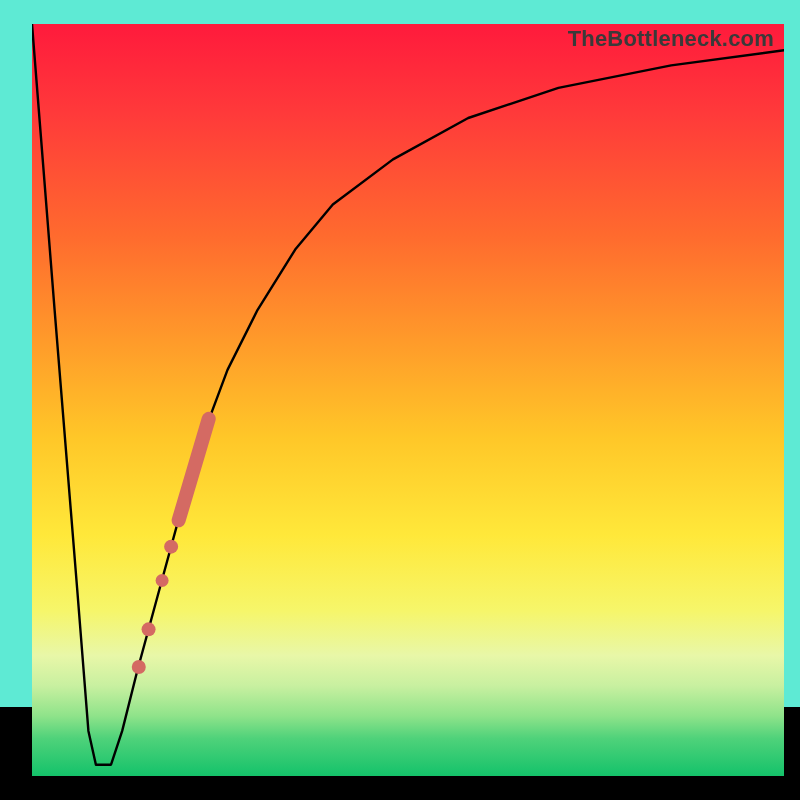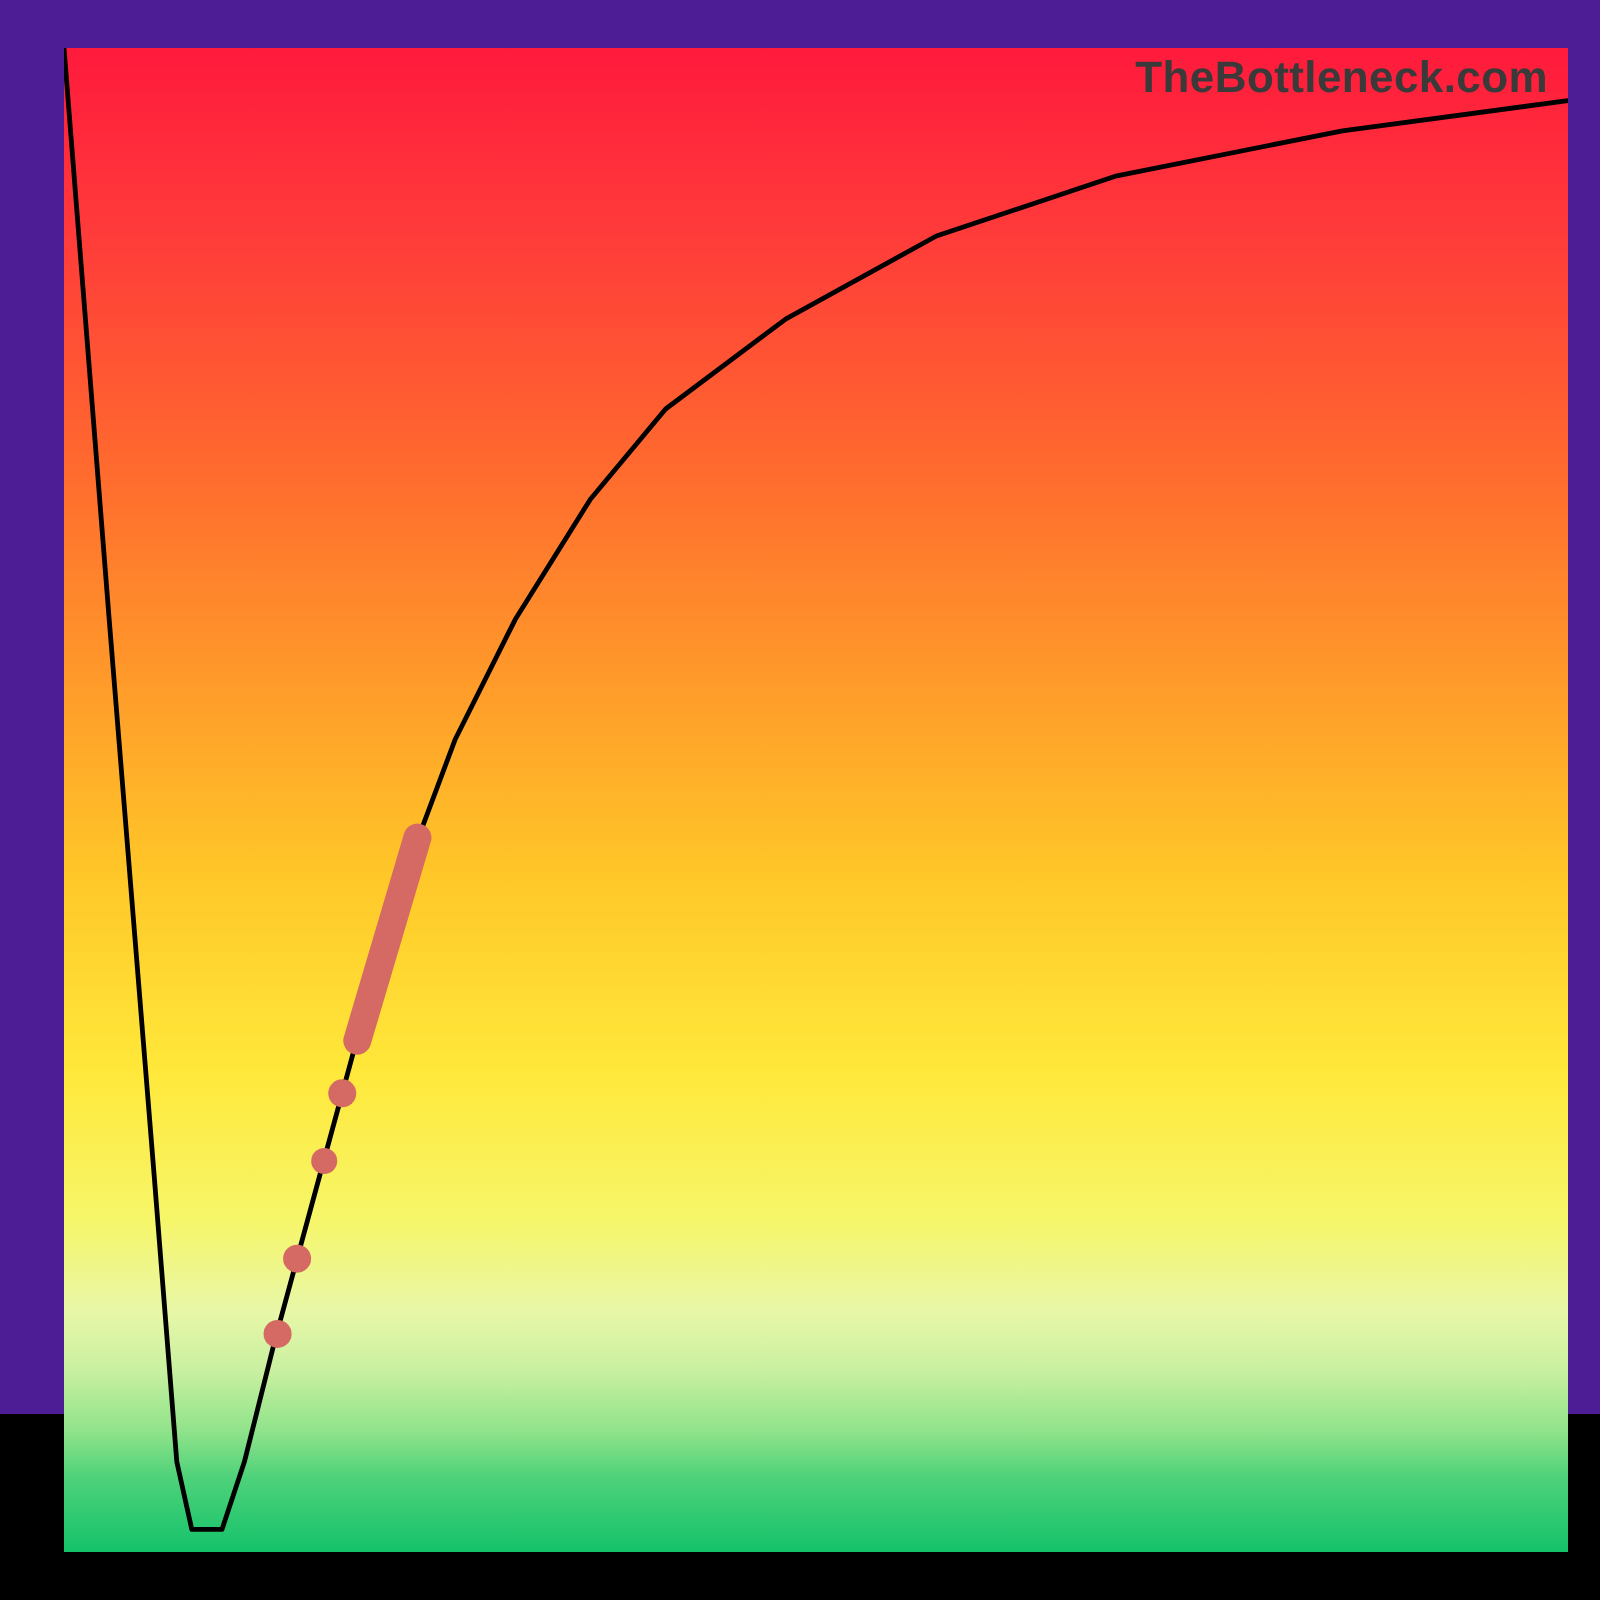--- a/index.html
+++ b/index.html
@@ -9,21 +9,21 @@
     height: 800px;
     overflow: hidden;
     background: #000;
   }
   .frame {
     position: absolute;
     left: 0;
     top: 0;
     width: 800px;
     height: 707px;
-    background: #4c1d95;
+    background: #5eead4;
   }
   .plot {
     position: absolute;
     left: 32px;
     top: 24px;
     width: 752px;
     height: 752px;
     background: linear-gradient(to bottom,
       #ff1a3c 0%,
       #ff3a3a 12%,

